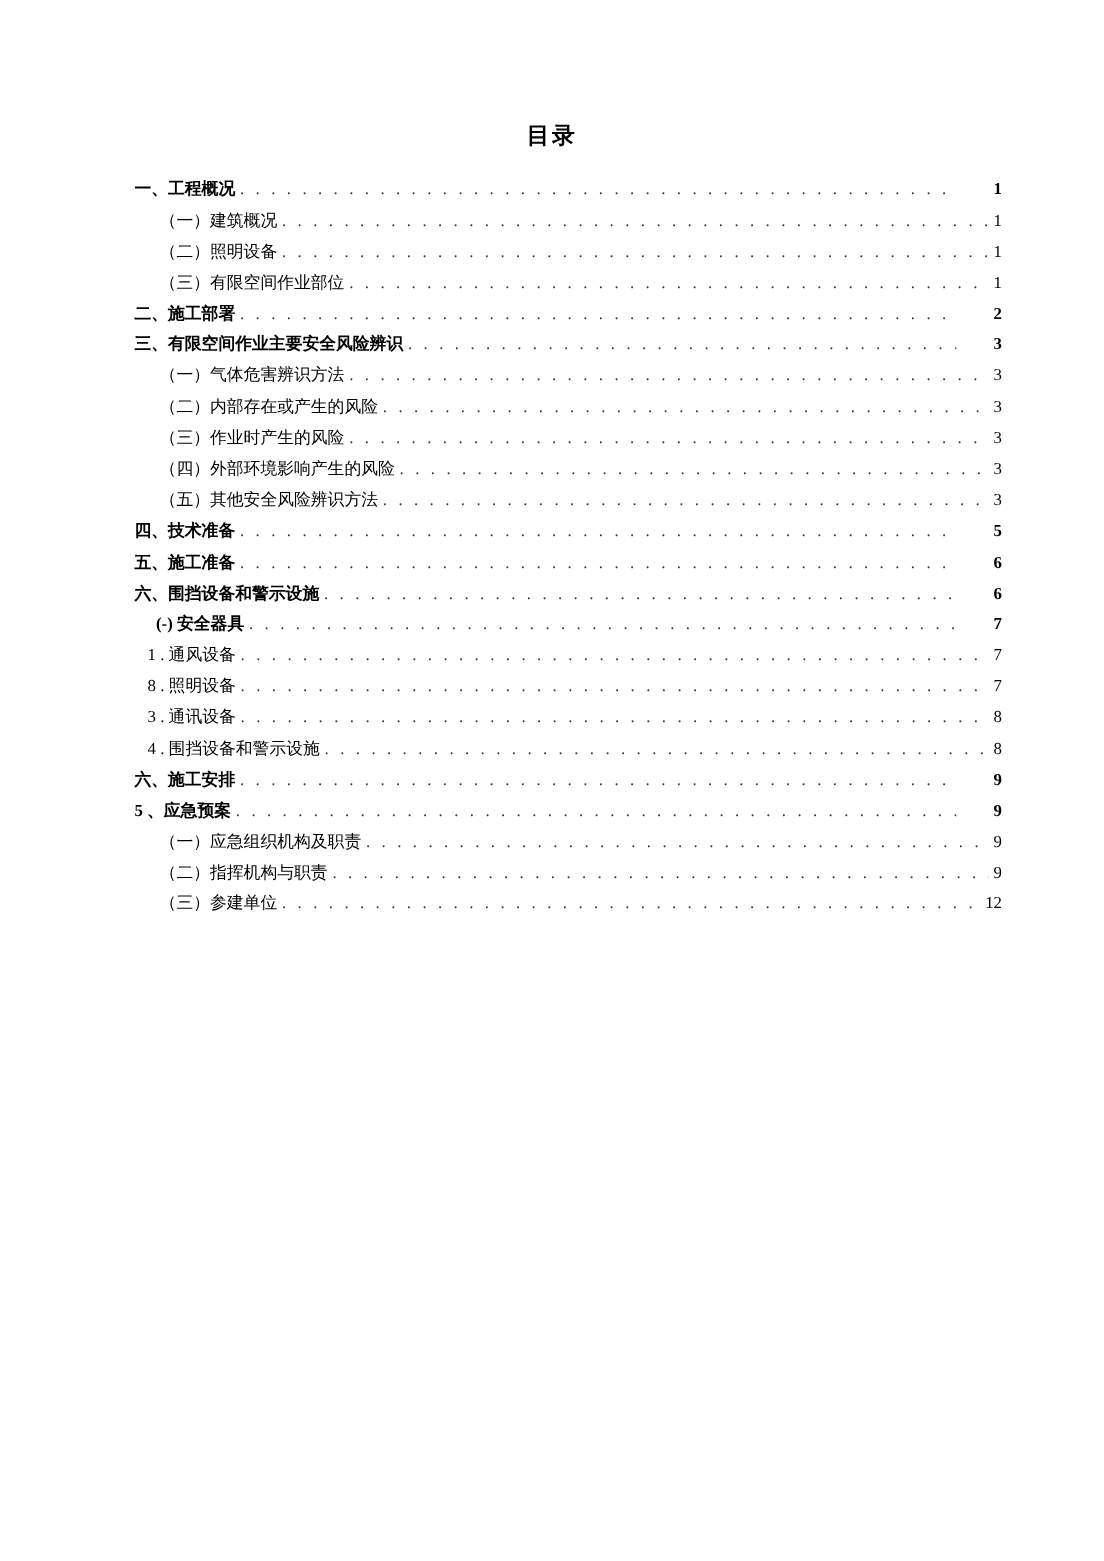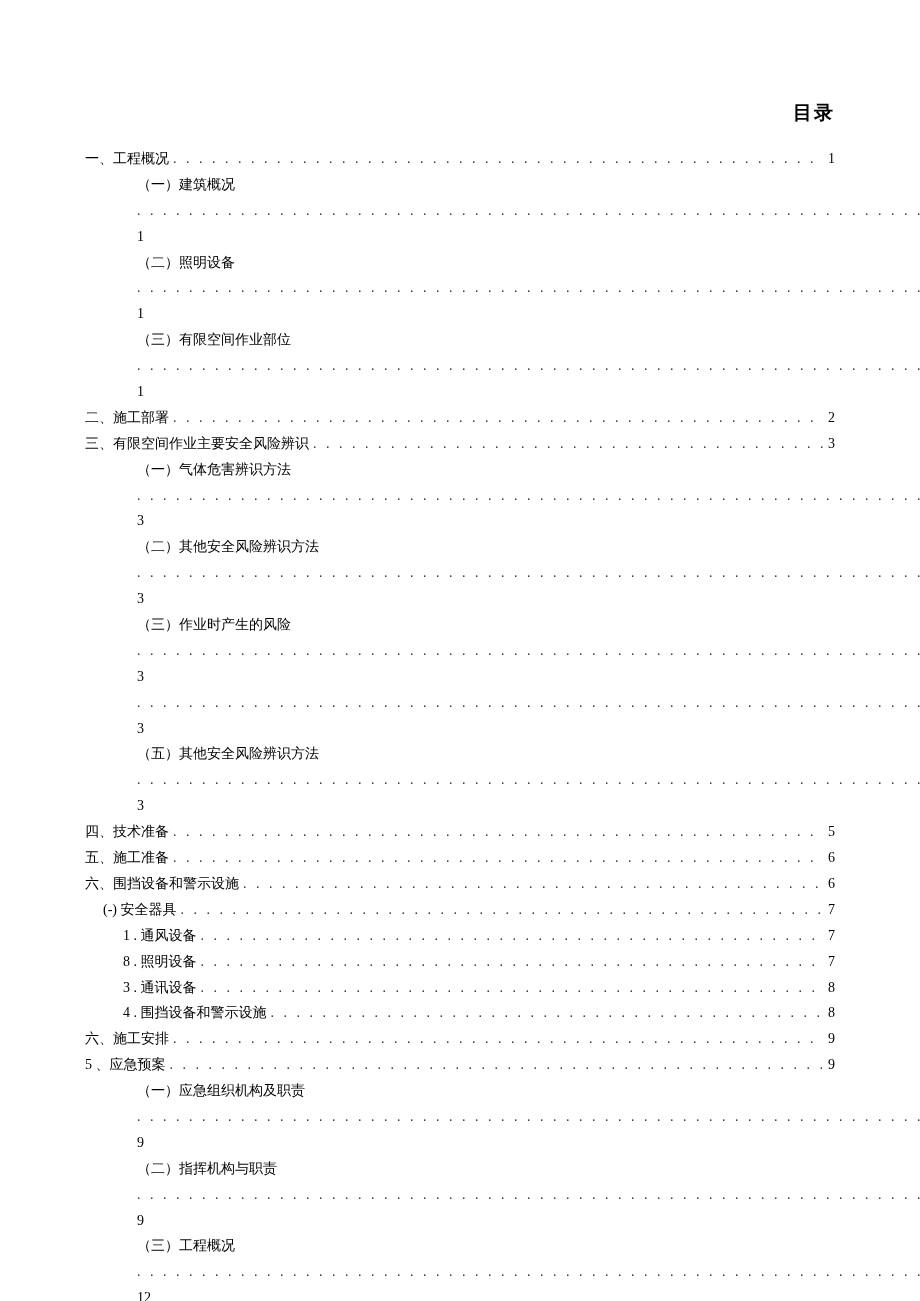--- a/index.html
+++ b/index.html
@@ -9,21 +9,21 @@
     }
     body {
       background: #ffffff;
       width: 920px;
       height: 1301px;
       font-family: "SimSun", "宋体", serif;
       color: #000000;
       padding: 100px 85px 0 85px;
     }
     .title {
-      text-align: right;
+      text-align: center;
       font-size: 19px;
       font-weight: bold;
       margin-bottom: 20px;
       letter-spacing: 2px;
     }
     .toc {
       font-size: 14px;
       line-height: 1.85;
     }
     .toc-entry {
@@ -38,28 +38,28 @@
       flex: 1 1 auto;
       overflow: hidden;
       letter-spacing: 3px;
       color: #333;
       margin: 0 4px;
     }
     .toc-page {
       flex: 0 0 auto;
     }
     .bold {
-      font-weight: normal;
+      font-weight: bold;
+      margin-left: 27px;
     }
     .level-1 {
       padding-left: 0;
     }
     .level-2 {
       padding-left: 48px;
-      flex-direction: column;
     }
     .level-2b {
       padding-left: 18px;
     }
     .level-3 {
       padding-left: 38px;
     }
     .level-5 {
       padding-left: 0;
       justify-content: center;
@@ -100,30 +100,31 @@
       <span class="toc-label bold">三、有限空间作业主要安全风险辨识</span>
       <span class="toc-dots">. . . . . . . . . . . . . . . . . . . . . . . . . . . . . . . . . . . . . . . . . . . . . . . . . . . . . . . . . . . . . . . . . . . . . . . . . . . . . . . . . . . . . . . . . . . . . . . . . . . . . . . . . . . . . . . . . . . . . . . . . . . . . . . . . . . . . . . . . . . . . . . . . . . . . . . . . . . . . . . . . . . . . . . . . . . . . . . .</span>
       <span class="toc-page bold">3</span>
     </div>
     <div class="toc-entry level-2">
       <span class="toc-label">（一）气体危害辨识方法</span>
       <span class="toc-dots">. . . . . . . . . . . . . . . . . . . . . . . . . . . . . . . . . . . . . . . . . . . . . . . . . . . . . . . . . . . . . . . . . . . . . . . . . . . . . . . . . . . . . . . . . . . . . . . . . . . . . . . . . . . . . . . . . . . . . . . . . . . . . . . . . . . . . . . . . . . . . . . . . . . . . . . . . . . . . . . . . . . . . . . . . . . . . . . .</span>
       <span class="toc-page">3</span>
     </div>
     <div class="toc-entry level-2">
-      <span class="toc-label">（二）其他安全风险辨识方法</span>
+      <span class="toc-label">（二）内部存在或产生的风险</span>
       <span class="toc-dots">. . . . . . . . . . . . . . . . . . . . . . . . . . . . . . . . . . . . . . . . . . . . . . . . . . . . . . . . . . . . . . . . . . . . . . . . . . . . . . . . . . . . . . . . . . . . . . . . . . . . . . . . . . . . . . . . . . . . . . . . . . . . . . . . . . . . . . . . . . . . . . . . . . . . . . . . . . . . . . . . . . . . . . . . . . . . . . . .</span>
       <span class="toc-page">3</span>
     </div>
     <div class="toc-entry level-2">
       <span class="toc-label">（三）作业时产生的风险</span>
       <span class="toc-dots">. . . . . . . . . . . . . . . . . . . . . . . . . . . . . . . . . . . . . . . . . . . . . . . . . . . . . . . . . . . . . . . . . . . . . . . . . . . . . . . . . . . . . . . . . . . . . . . . . . . . . . . . . . . . . . . . . . . . . . . . . . . . . . . . . . . . . . . . . . . . . . . . . . . . . . . . . . . . . . . . . . . . . . . . . . . . . . . .</span>
       <span class="toc-page">3</span>
     </div>
     <div class="toc-entry level-2">
+      <span class="toc-label">（四）外部环境影响产生的风险</span>
       <span class="toc-dots">. . . . . . . . . . . . . . . . . . . . . . . . . . . . . . . . . . . . . . . . . . . . . . . . . . . . . . . . . . . . . . . . . . . . . . . . . . . . . . . . . . . . . . . . . . . . . . . . . . . . . . . . . . . . . . . . . . . . . . . . . . . . . . . . . . . . . . . . . . . . . . . . . . . . . . . . . . . . . . . . . . . . . . . . . . . . . . . .</span>
       <span class="toc-page">3</span>
     </div>
     <div class="toc-entry level-2">
       <span class="toc-label">（五）其他安全风险辨识方法</span>
       <span class="toc-dots">. . . . . . . . . . . . . . . . . . . . . . . . . . . . . . . . . . . . . . . . . . . . . . . . . . . . . . . . . . . . . . . . . . . . . . . . . . . . . . . . . . . . . . . . . . . . . . . . . . . . . . . . . . . . . . . . . . . . . . . . . . . . . . . . . . . . . . . . . . . . . . . . . . . . . . . . . . . . . . . . . . . . . . . . . . . . . . . .</span>
       <span class="toc-page">3</span>
     </div>
     <div class="toc-entry level-1">
       <span class="toc-label bold">四、技术准备</span>
@@ -179,17 +180,17 @@
       <span class="toc-label">（一）应急组织机构及职责</span>
       <span class="toc-dots">. . . . . . . . . . . . . . . . . . . . . . . . . . . . . . . . . . . . . . . . . . . . . . . . . . . . . . . . . . . . . . . . . . . . . . . . . . . . . . . . . . . . . . . . . . . . . . . . . . . . . . . . . . . . . . . . . . . . . . . . . . . . . . . . . . . . . . . . . . . . . . . . . . . . . . . . . . . . . . . . . . . . . . . . . . . . . . . .</span>
       <span class="toc-page">9</span>
     </div>
     <div class="toc-entry level-2">
       <span class="toc-label">（二）指挥机构与职责</span>
       <span class="toc-dots">. . . . . . . . . . . . . . . . . . . . . . . . . . . . . . . . . . . . . . . . . . . . . . . . . . . . . . . . . . . . . . . . . . . . . . . . . . . . . . . . . . . . . . . . . . . . . . . . . . . . . . . . . . . . . . . . . . . . . . . . . . . . . . . . . . . . . . . . . . . . . . . . . . . . . . . . . . . . . . . . . . . . . . . . . . . . . . . .</span>
       <span class="toc-page">9</span>
     </div>
     <div class="toc-entry level-2">
-      <span class="toc-label">（三）工程概况</span>
+      <span class="toc-label">（三）参建单位</span>
       <span class="toc-dots">. . . . . . . . . . . . . . . . . . . . . . . . . . . . . . . . . . . . . . . . . . . . . . . . . . . . . . . . . . . . . . . . . . . . . . . . . . . . . . . . . . . . . . . . . . . . . . . . . . . . . . . . . . . . . . . . . . . . . . . . . . . . . . . . . . . . . . . . . . . . . . . . . . . . . . . . . . . . . . . . . . . . . . . . . . . . . . . .</span>
       <span class="toc-page">12</span>
     </div>
   </div>
 
 </body></html>

